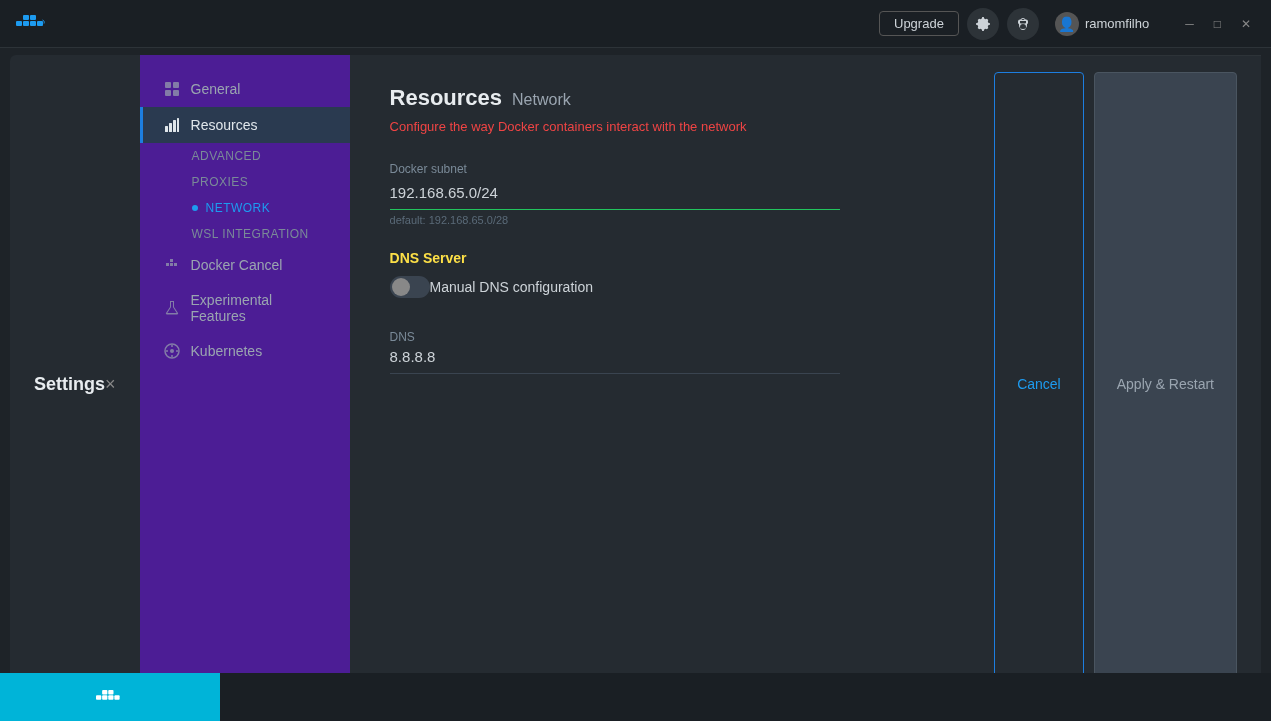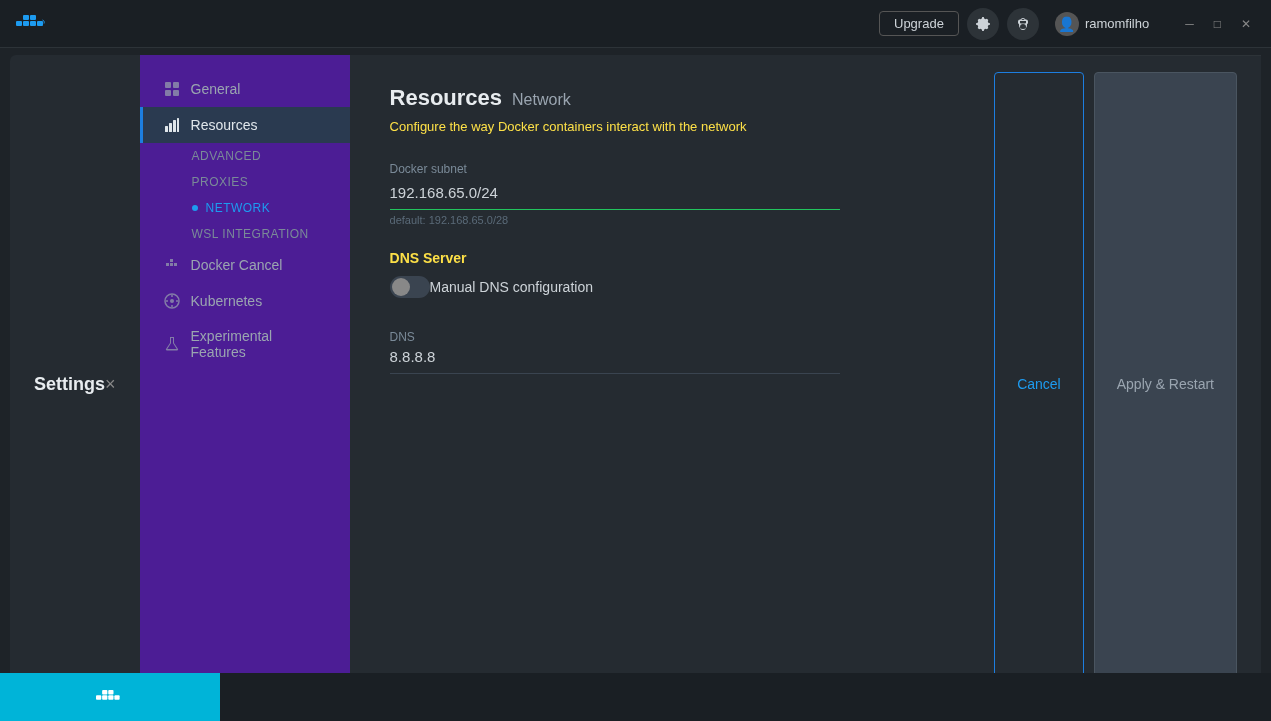--- a/index.html
+++ b/index.html
@@ -203,21 +203,21 @@
       font-weight: 600;
       color: #e8ecef;
     }
     .page-subtitle {
       font-size: 16px;
       color: #9aa5b0;
       font-weight: 400;
     }
     .page-desc {
       font-size: 13px;
-      color: #fde047;
+      color: #ef4444;
       margin-bottom: 28px;
     }
 
     .section-title {
       font-size: 14px;
       font-weight: 600;
       color: #fde047;
       margin-bottom: 10px;
     }
     .field-label {
@@ -437,35 +437,35 @@
           <svg width="16" height="16" viewBox="0 0 16 16" fill="currentColor" opacity="0.7">
             <path d="M2 6h3v3H2zM6 6h3v3H6zM10 6h3v3h-3zM6 2h3v3H6z"></path>
           </svg>
         </span>
         <span>Docker Cancel</span>
       </div>
 
       <div class="sidebar-item">
         <span class="sidebar-icon">
           <svg width="16" height="16" viewBox="0 0 16 16" fill="currentColor" opacity="0.7">
+            <path d="M6 1v6L2 13a1 1 0 00.9 1.5h10.2A1 1 0 0014 13l-4-6V1H6zm1 1h2v5.3l.2.3 3.5 5.4H3.3L6.8 7.6 7 7.3V2z"></path>
+          </svg>
+        </span>
+        <span>Experimental Features</span>
+      </div>
+
+      <div class="sidebar-item">
+        <span class="sidebar-icon">
+          <svg width="16" height="16" viewBox="0 0 16 16" fill="currentColor" opacity="0.7">
             <circle cx="8" cy="8" r="7" stroke="currentColor" stroke-width="1.5" fill="none"></circle>
             <circle cx="8" cy="8" r="2"></circle>
             <path d="M8 2v2M8 12v2M2 8h2M12 8h2" stroke="currentColor" stroke-width="1.5"></path>
           </svg>
         </span>
         <span>Kubernetes</span>
-      </div>
-
-      <div class="sidebar-item">
-        <span class="sidebar-icon">
-          <svg width="16" height="16" viewBox="0 0 16 16" fill="currentColor" opacity="0.7">
-            <path d="M6 1v6L2 13a1 1 0 00.9 1.5h10.2A1 1 0 0014 13l-4-6V1H6zm1 1h2v5.3l.2.3 3.5 5.4H3.3L6.8 7.6 7 7.3V2z"></path>
-          </svg>
-        </span>
-        <span>Experimental Features</span>
       </div>
     </div>
 
     <div class="main-content">
       <div class="page-header">
         <span class="page-title">Resources</span>
         <span class="page-subtitle">Network</span>
       </div>
       <p class="page-desc">Configure the way Docker containers interact with the network</p>
 

